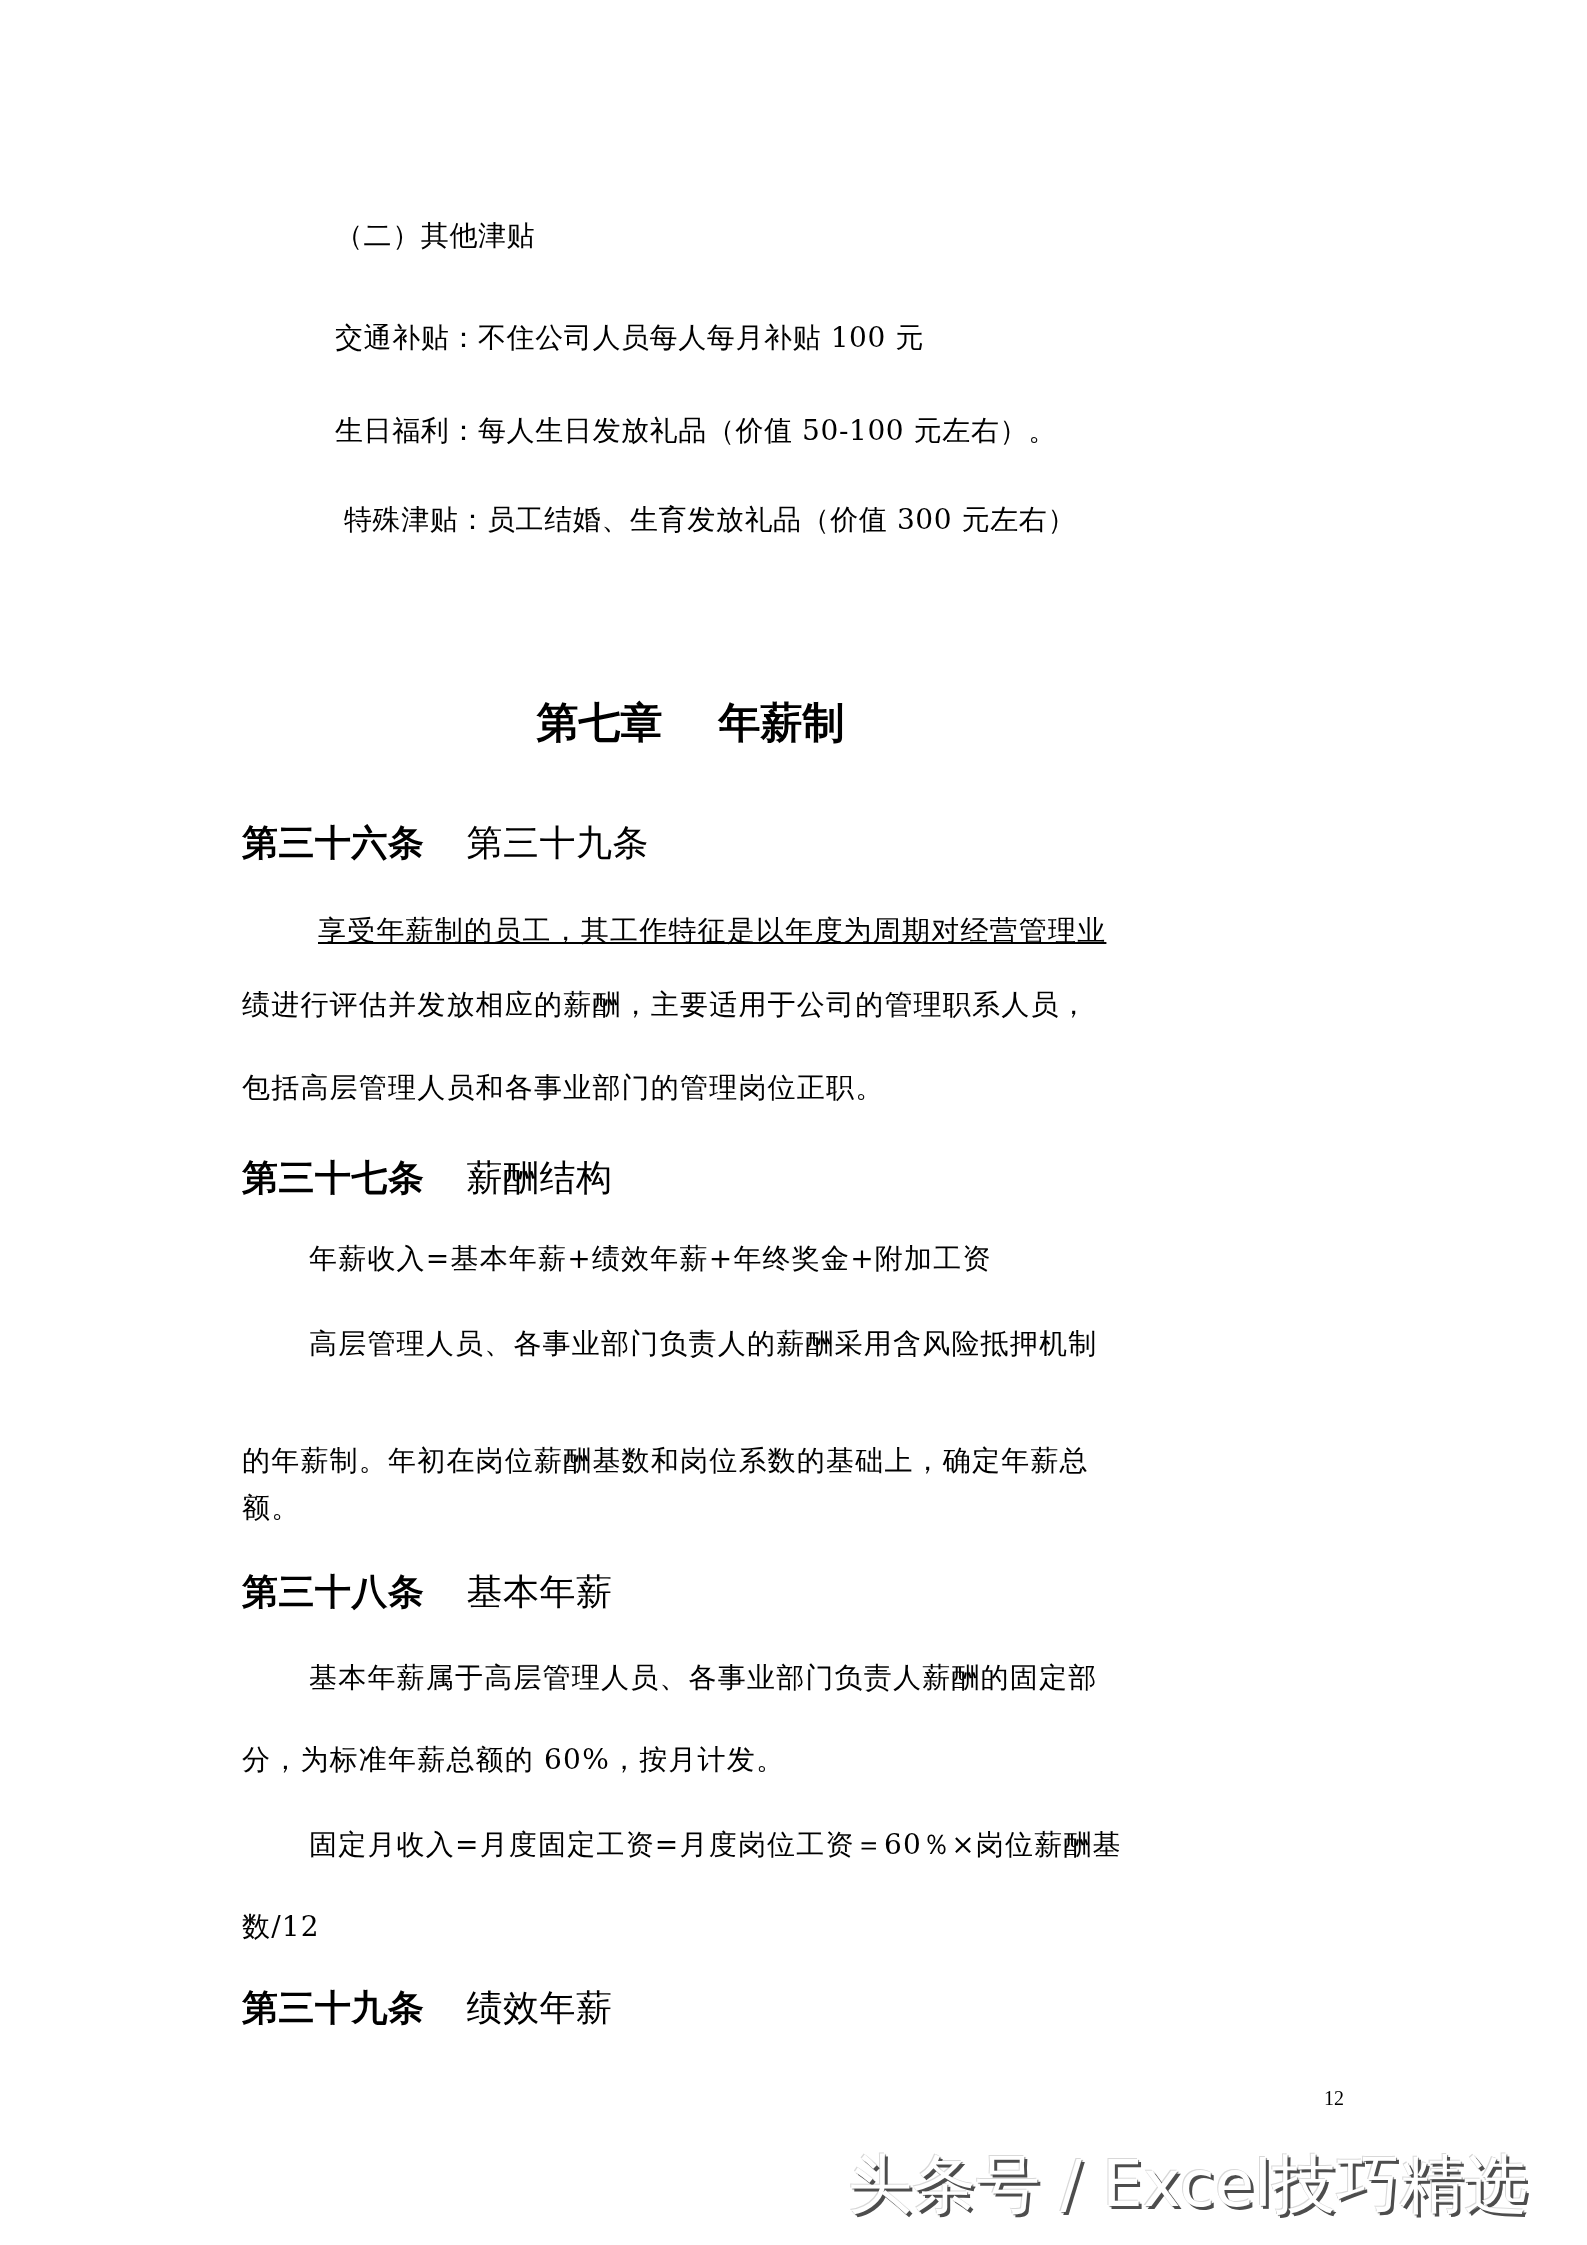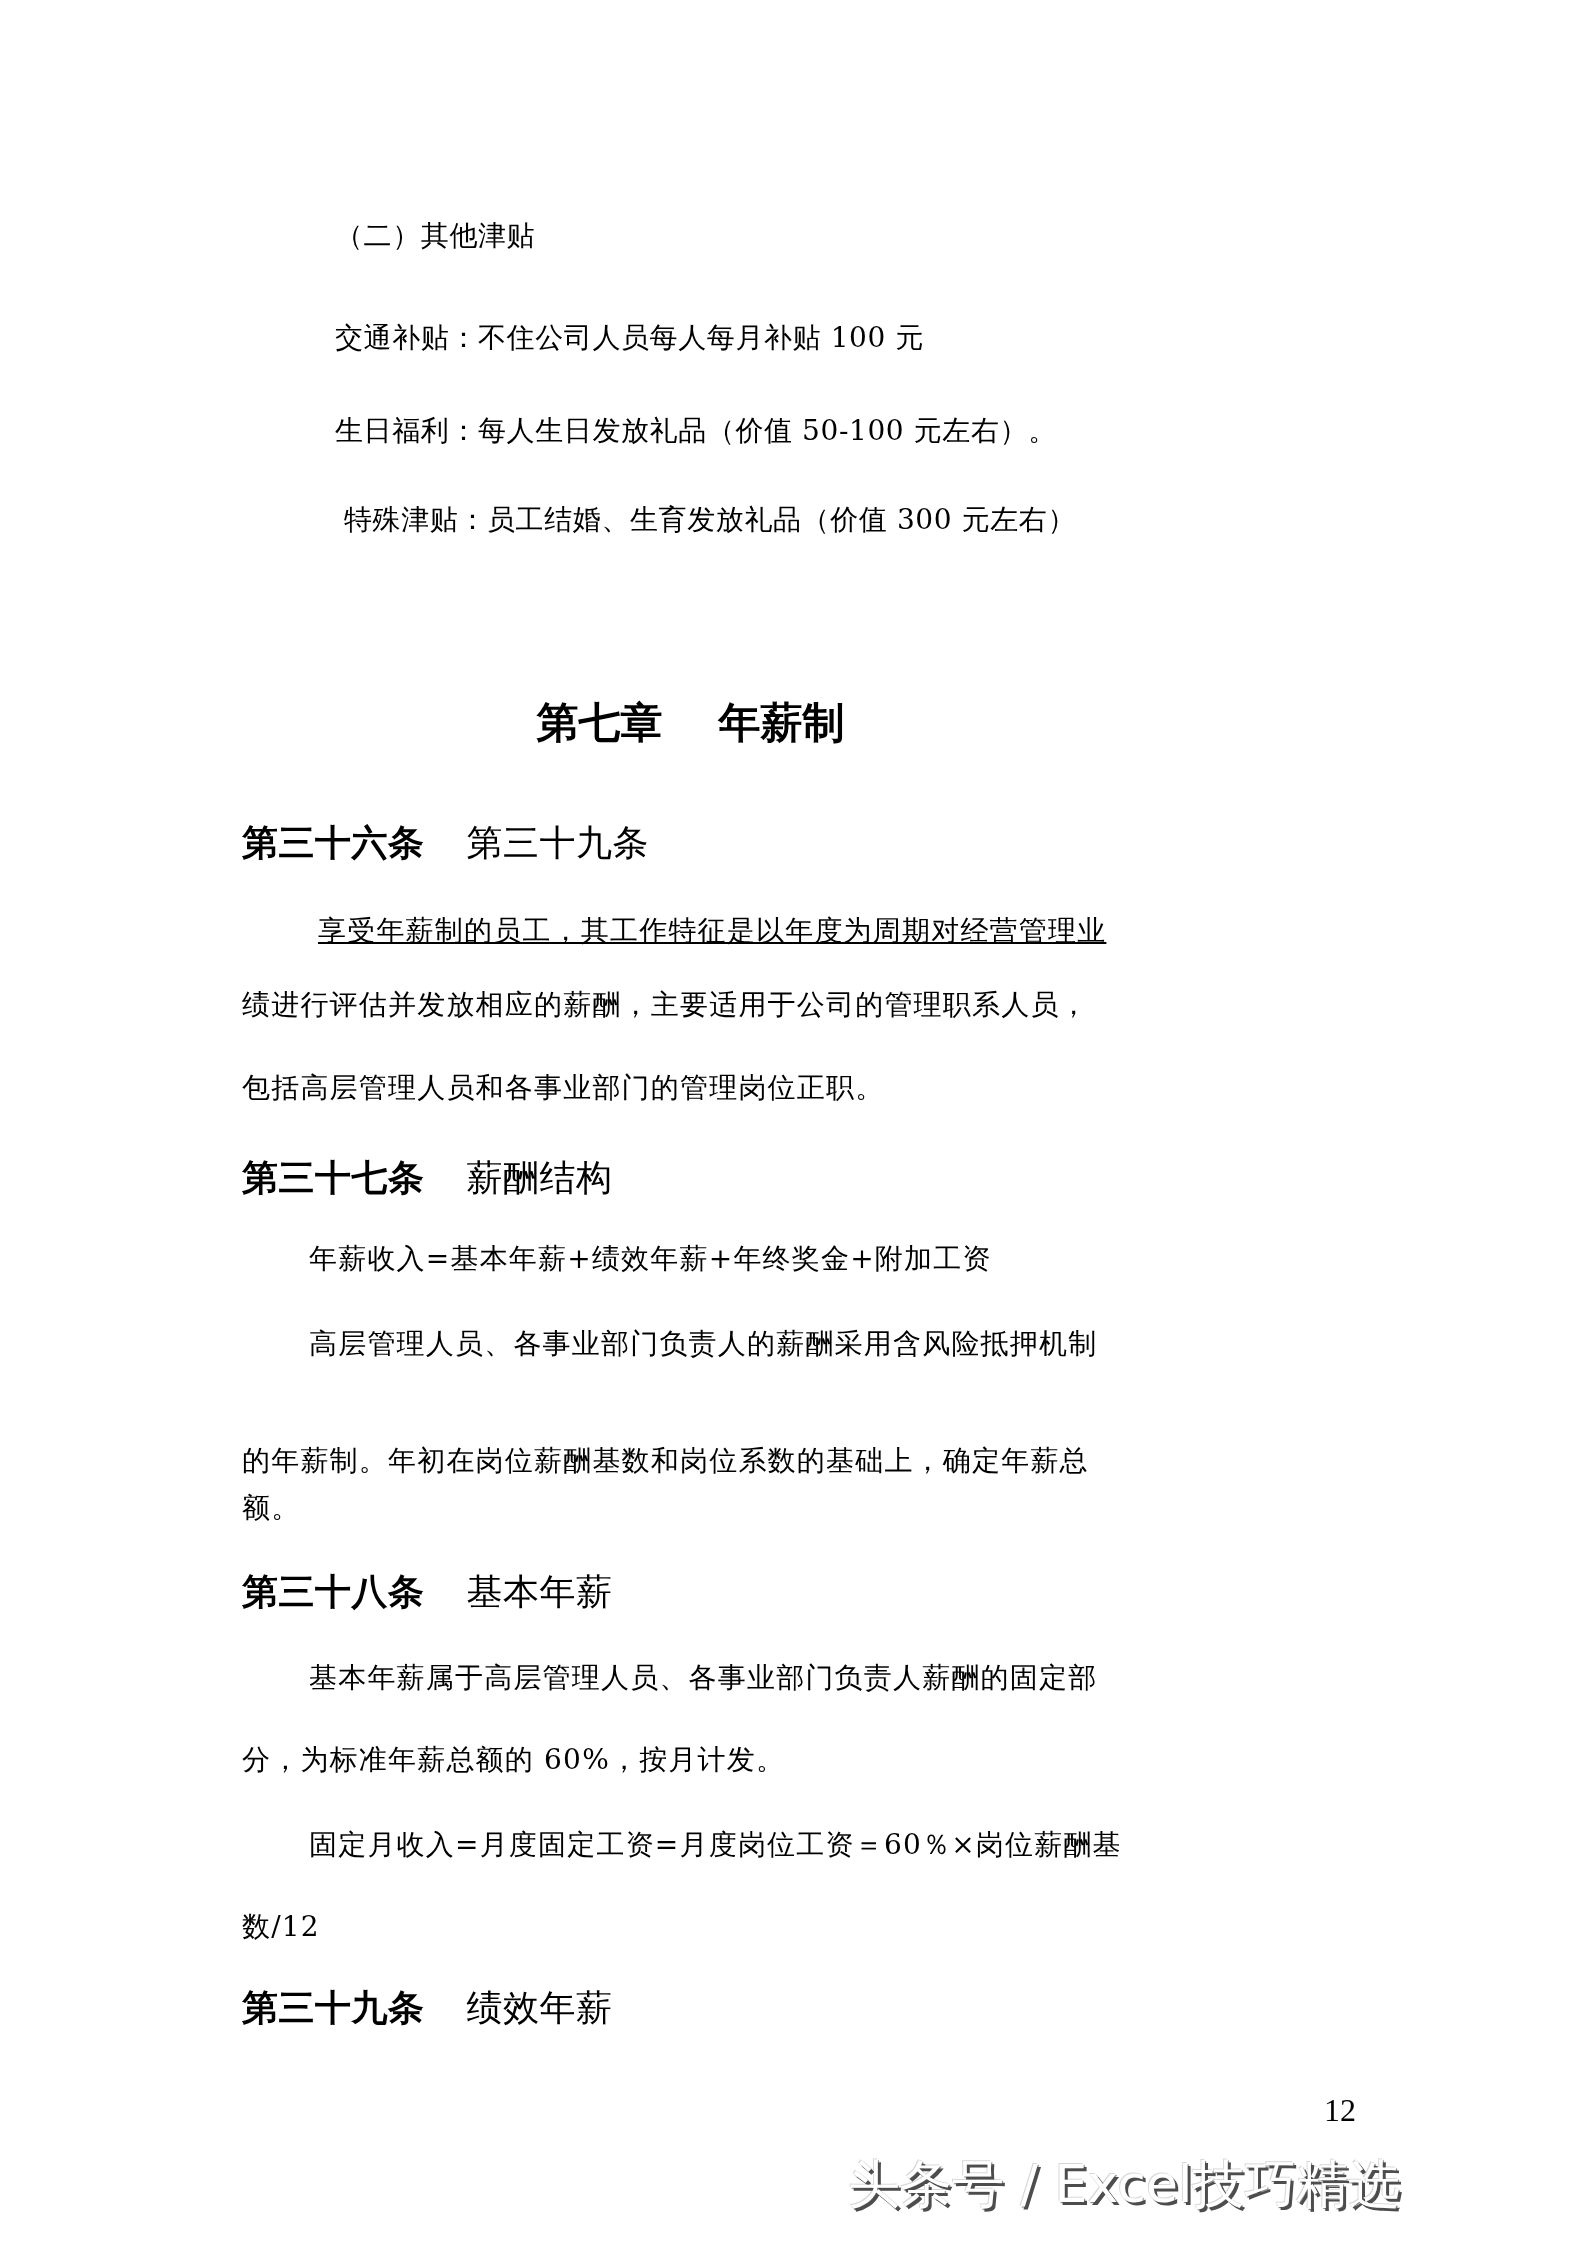--- a/index.html
+++ b/index.html
@@ -55,30 +55,29 @@
     margin-left: 42px;
     font-family: "DejaVu Serif", "Liberation Serif", serif;
     letter-spacing: 0.5px;
   }
   .para { left: 242px; }
   .indent { left: 309px; }
   .page-number {
     position: absolute;
     left: 1324px;
     top: 2084px;
-    font-size: 32px;
+    font-size: 20px;
     line-height: 28px;
     font-family: "Liberation Serif", "DejaVu Serif", serif;
-    margin-top: 12px;
   }
   .watermark {
     position: absolute;
     left: 848px;
     top: 2146px;
-    font-size: 52px;
+    font-size: 64px;
     line-height: 76px;
     white-space: nowrap;
     color: #ffffff;
     font-family: "DejaVu Sans", "Liberation Sans", sans-serif;
     font-weight: normal;
     letter-spacing: 0px;
     text-shadow: 3px 3px 0 #4d4d4d, -1px -1px 0 #d8d8d8, 1px 1px 1px #777777;
   }
 </style>
 </head>

